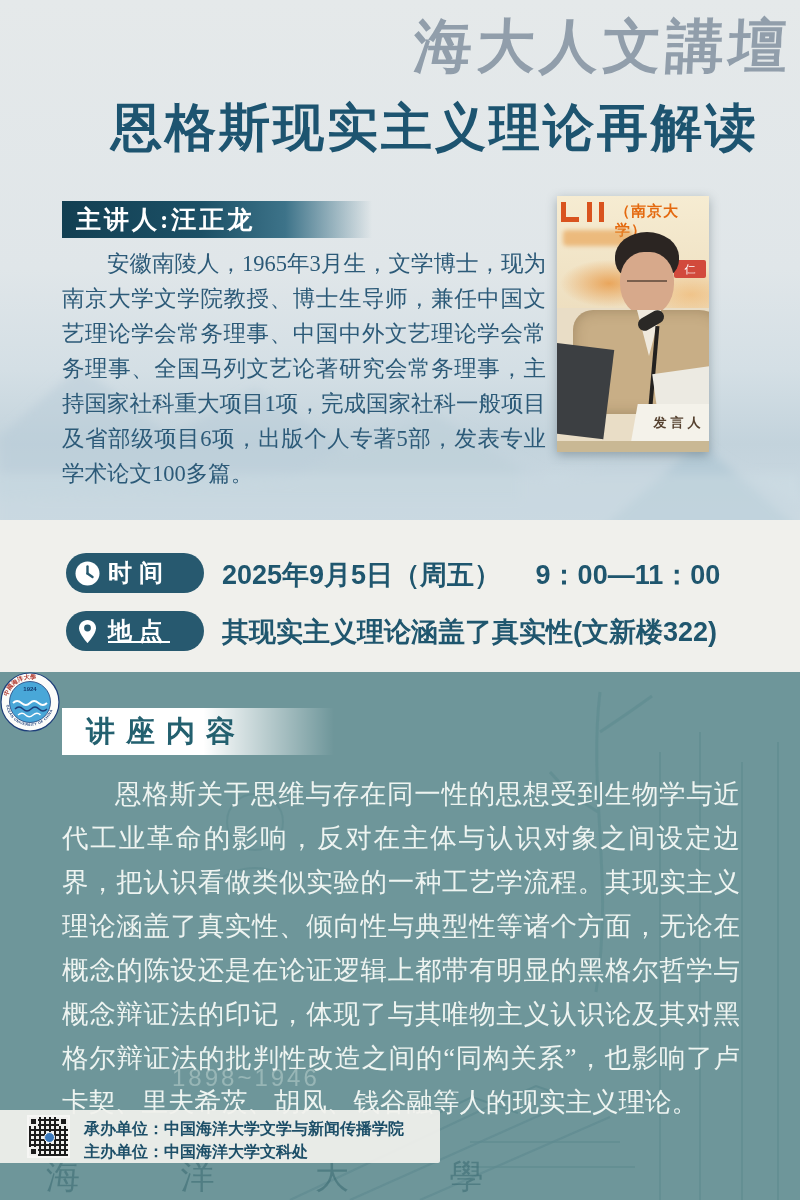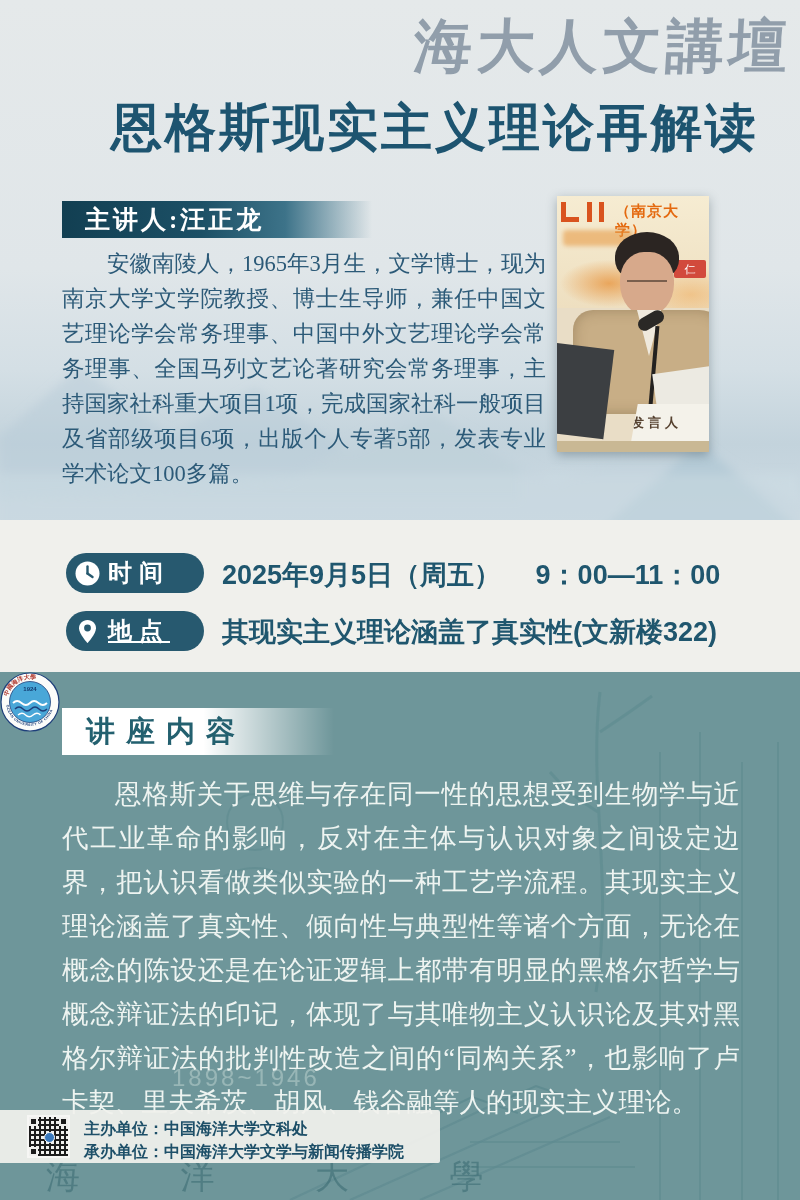--- a/index.html
+++ b/index.html
@@ -13,21 +13,21 @@
   .forum-title{position:absolute;top:8px;right:8px;font-size:58px;font-weight:bold;
     color:#8d9ba8;letter-spacing:5px;font-family:"Liberation Serif",serif;
     transform:skewX(-3deg);opacity:.95;}
   
   .main-title{position:absolute;top:94px;left:0;width:800px;text-align:center;
     font-size:51px;font-weight:800;color:#1d5470;letter-spacing:3px;padding-left:35px;}
   
   .speaker-banner{position:absolute;left:62px;top:201px;width:310px;height:37px;
     background:linear-gradient(90deg,#123f52 0%,#1c5066 45%,#3d7389 72%,rgba(125,158,172,0) 100%);
     color:#fff;font-size:25px;font-weight:bold;letter-spacing:3px;line-height:37px;
-    padding-left:23px;box-sizing:border-box;font-family:"Liberation Serif",serif;}
+    padding-left:14px;box-sizing:border-box;font-family:"Liberation Serif",serif;}
   .bio{position:absolute;left:62px;top:246px;width:484px;font-size:22.5px;line-height:35px;
     color:#2c5a78;text-align:justify;text-indent:2em;font-family:"Liberation Serif",serif;}
   
   .photo{position:absolute;left:557px;top:196px;width:152px;height:256px;border-radius:0;
     overflow:hidden;box-shadow:0 3px 10px rgba(40,60,70,.35);background:#e9ddc6;}
   .photo *{position:absolute;}
   .ph-screen{left:0;top:0;width:186px;height:112px;
     background:radial-gradient(70px 34px at 28% 78%,rgba(231,146,58,.75),rgba(231,146,58,0) 70%),
       radial-gradient(80px 40px at 72% 88%,rgba(240,172,92,.55),rgba(240,172,92,0) 70%),
       linear-gradient(#f6ecd2,#eedfc0);}
@@ -45,21 +45,21 @@
   .ph-body{left:16px;top:114px;width:154px;height:104px;background:#c8ae86;
     border-radius:20px 28px 0 0;box-shadow:inset 0 0 14px rgba(90,70,40,.35);}
   .ph-shirt{left:80px;top:114px;width:24px;height:46px;background:#efe9dd;
     clip-path:polygon(0 0,100% 0,50% 100%);}
   .ph-mic-stand{left:94px;top:130px;width:4px;height:102px;background:#23211f;transform:rotate(5deg);}
   .ph-mic{left:80px;top:118px;width:28px;height:13px;background:#2a2826;border-radius:7px;
     transform:rotate(-30deg);}
   .ph-laptop{left:-8px;top:150px;width:60px;height:90px;background:#3c3f42;transform:rotate(7deg);}
   .ph-paper{left:98px;top:172px;width:88px;height:46px;background:#eceae2;transform:rotate(-8deg);}
   .ph-tent{left:74px;top:208px;width:96px;height:38px;background:#f4f2ea;
-    clip-path:polygon(7% 0,93% 0,100% 100%,0 100%);font-size:13px;
+    clip-path:polygon(7% 0,93% 0,100% 100%,0 100%);text-align:center;font-size:13px;
     color:#55412f;line-height:38px;letter-spacing:4px;font-weight:bold;}
   .ph-desk{left:0;bottom:0;width:186px;height:11px;background:#c9b894;}
   
   .band{position:absolute;left:0;top:520px;width:800px;height:152px;background:#f0f0ec;}
   .pill{position:absolute;left:66px;width:138px;height:40px;border-radius:21px;
     background:#27596f;color:#fff;display:flex;align-items:center;box-sizing:border-box;}
   .pill svg{width:27px;height:27px;margin-left:8px;flex:none;}
   .pill .lbl{font-size:24px;font-weight:bold;letter-spacing:7px;margin-left:7px;white-space:nowrap;}
   .pill-time{top:33px;font-family:Liberation Serif, serif;}  .pill-loc{top:91px;text-decoration:underline;}
   .sched-text{position:absolute;left:222px;font-size:27px;font-weight:bold;color:#1f566e;white-space:nowrap;}
@@ -182,22 +182,22 @@
     <div class="lecture-body">恩格斯关于思维与存在同一性的思想受到生物学与近代工业革命的影响，反对在主体与认识对象之间设定边界，把认识看做类似实验的一种工艺学流程。其现实主义理论涵盖了真实性、倾向性与典型性等诸个方面，无论在概念的陈设还是在论证逻辑上都带有明显的黑格尔哲学与概念辩证法的印记，体现了与其唯物主义认识论及其对黑格尔辩证法的批判性改造之间的“同构关系”，也影响了卢卡契、里夫希茨、胡风、钱谷融等人的现实主义理论。</div>
 
     <div class="footer-strip"></div>
     <div class="qr">
       <i class="f1"></i>
         <i class="f2"></i>
         <i class="f3"></i>
         <b></b>
     </div>
     <div class="footer-lines">
+      <div>承办单位：中国海洋大学文学与新闻传播学院</div>
       <div>主办单位：中国海洋大学文科处</div>
-      <div>承办单位：中国海洋大学文学与新闻传播学院</div>
     </div>
 
     <svg class="logo" viewBox="0 0 60 60">
       <defs>
         <path id="arcTop" d="M 7 30 A 23 23 0 0 1 53 30"></path>
         <path id="arcBot" d="M 6 30 A 24 24 0 0 0 54 30"></path>
       </defs>
       <circle cx="30" cy="30" r="29" fill="#fcfcfa" stroke="#1e3f7a" stroke-width="1.2"></circle>
       <circle cx="30" cy="30" r="20.5" fill="#49a7d8" stroke="#1e3f7a" stroke-width="0.8"></circle>
       <path d="M13 31 q4 -4 8.5 0 t8.5 0 t8.5 0 t8.5 0" stroke="#ffffff" stroke-width="1.8" fill="none"></path>

